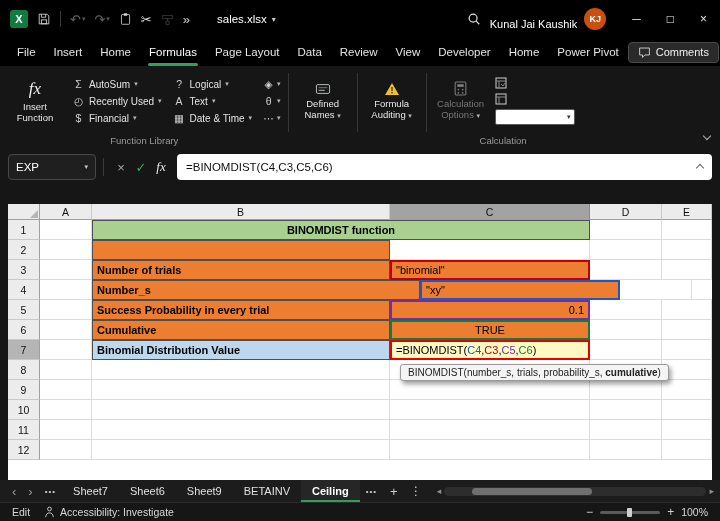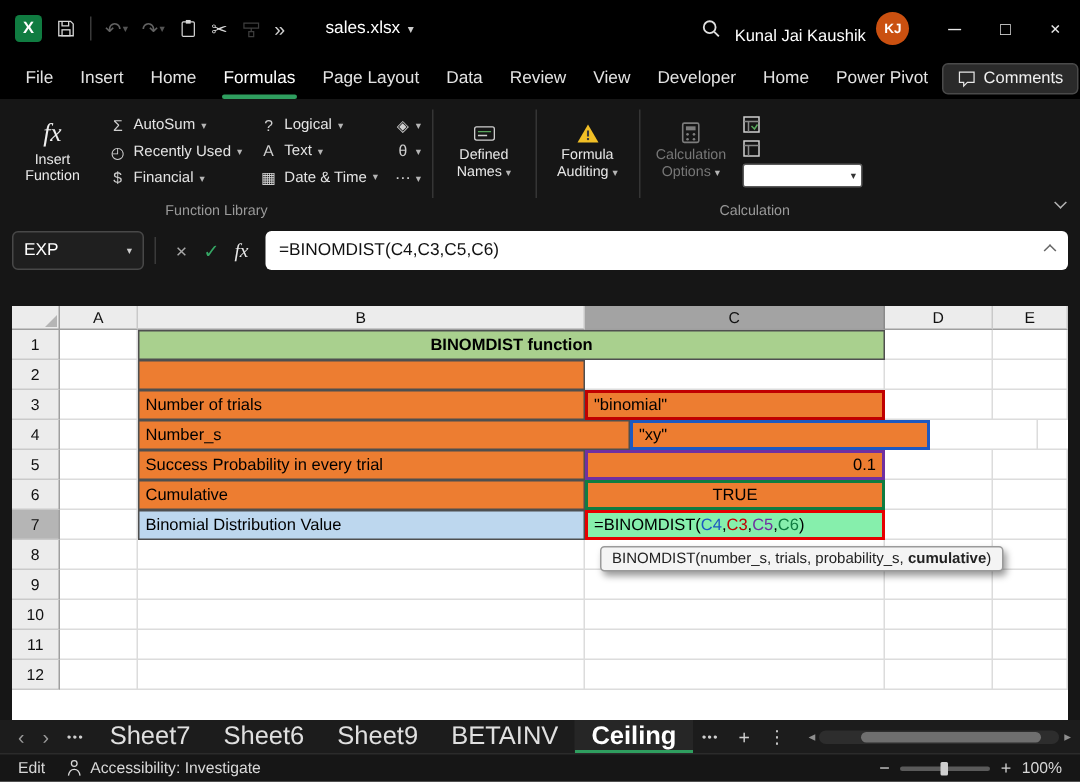--- a/index.html
+++ b/index.html
@@ -77,34 +77,34 @@
 .g-row{display:flex;height:20px}
 .g-row.g-hdr{height:16px}
 .g-corner{background:#ececec;border-right:1px solid #9f9f9f;border-bottom:1px solid #9f9f9f;position:relative;flex:none}
 .corner-tri{position:absolute;right:1px;bottom:1px;width:0;height:0;border-left:8px solid transparent;border-bottom:8px solid #b5b5b5}
 .g-colh{background:#ececec;border-right:1px solid #c9c9c9;border-bottom:1px solid #9f9f9f;display:flex;align-items:center;justify-content:center;font-size:10.5px;color:#111;flex:none}
 .g-colh.sel{background:#a3a3a3;border-right-color:#8a8a8a}
 .g-rowh{background:#ececec;border-right:1px solid #9f9f9f;border-bottom:1px solid #c9c9c9;display:flex;align-items:center;justify-content:center;font-size:10.5px;color:#111;flex:none}
 .g-rowh.sel{background:#b5b5b5}
 .g-cell{border-right:1px solid #dcdcdc;border-bottom:1px solid #dcdcdc;font-size:11px;color:#000;display:flex;align-items:center;padding:0 4px;white-space:nowrap;overflow:hidden;flex:none}
 .tbl{border:1px solid #4f4f4f}
-.lbl{font-weight:normal}
+.lbl{font-weight:bold}
 .title-cell{justify-content:center;font-weight:bold;border:1px solid #4f4f4f}
 .al-left{justify-content:flex-start}
 .al-right{justify-content:flex-end}
 .al-center{justify-content:center}
-.formula-cell{background:#86efac}
+.formula-cell{background:#fef9c3}
 .tooltip{position:absolute;left:392px;top:160px;background:#f4f4f4;border:1px solid #9a9a9a;border-radius:3px;box-shadow:2px 3px 5px rgba(0,0,0,.4);padding:2px 7px;font-size:10px;color:#222;white-space:nowrap;z-index:5}
 
 
 .tabbar{height:22px;background:#1c1c1c;display:flex;align-items:center;padding:0 6px;color:#cfcfcf;flex:none}
 .tab-nav{font-size:13px;color:#9a9a9a;padding:0 6px}
 .tab-ellipsis{font-size:8px;color:#cfcfcf;padding:0 6px;letter-spacing:1px}
 .tabs{display:flex;height:100%}
-.tab{padding:0 11px;display:flex;align-items:center;font-size:17px;color:#e0e0e0;height:100%;white-space:nowrap}
+.tab{padding:0 11px;display:flex;align-items:center;font-size:11px;color:#e0e0e0;height:100%;white-space:nowrap}
 .tab.active{color:#fff;font-weight:bold;background:#262626;box-shadow:inset 0 -2px 0 #2f9e5f}
 .tab-add{font-size:13px;padding:0 7px}
 .tab-menu{font-size:12px;padding:0 5px}
 .hscroll{flex:1;display:flex;align-items:center;gap:3px;margin-left:10px}
 .hs-arrow{font-size:9px;color:#8f8f8f}
 .hs-track{flex:1;height:9px;background:#2d2d2d;border-radius:5px;position:relative}
 .hs-thumb{position:absolute;left:28px;top:1px;width:120px;height:7px;background:#6f6f6f;border-radius:4px}
 
 
 .statusbar{height:19px;background:#161616;border-top:1px solid #2b2b2b;display:flex;align-items:center;padding:0 12px;gap:14px;font-size:10.5px;color:#d8d8d8;flex:none}

